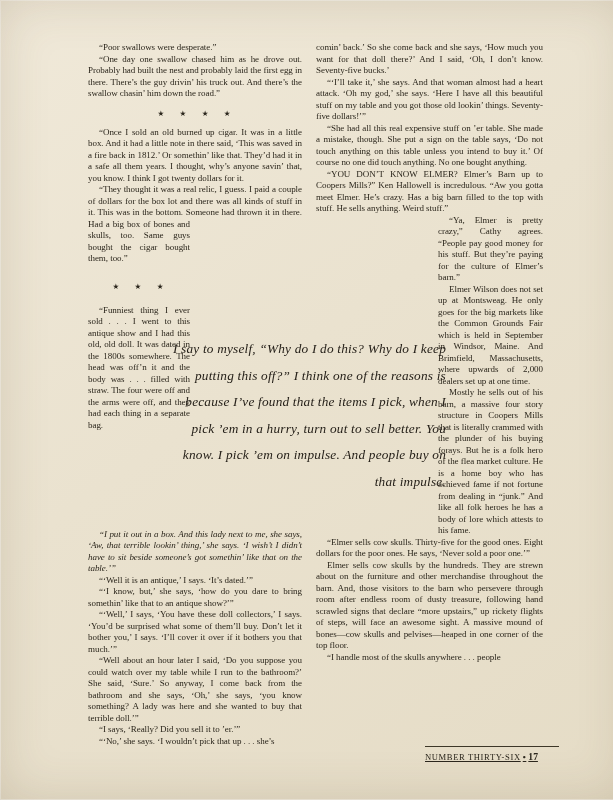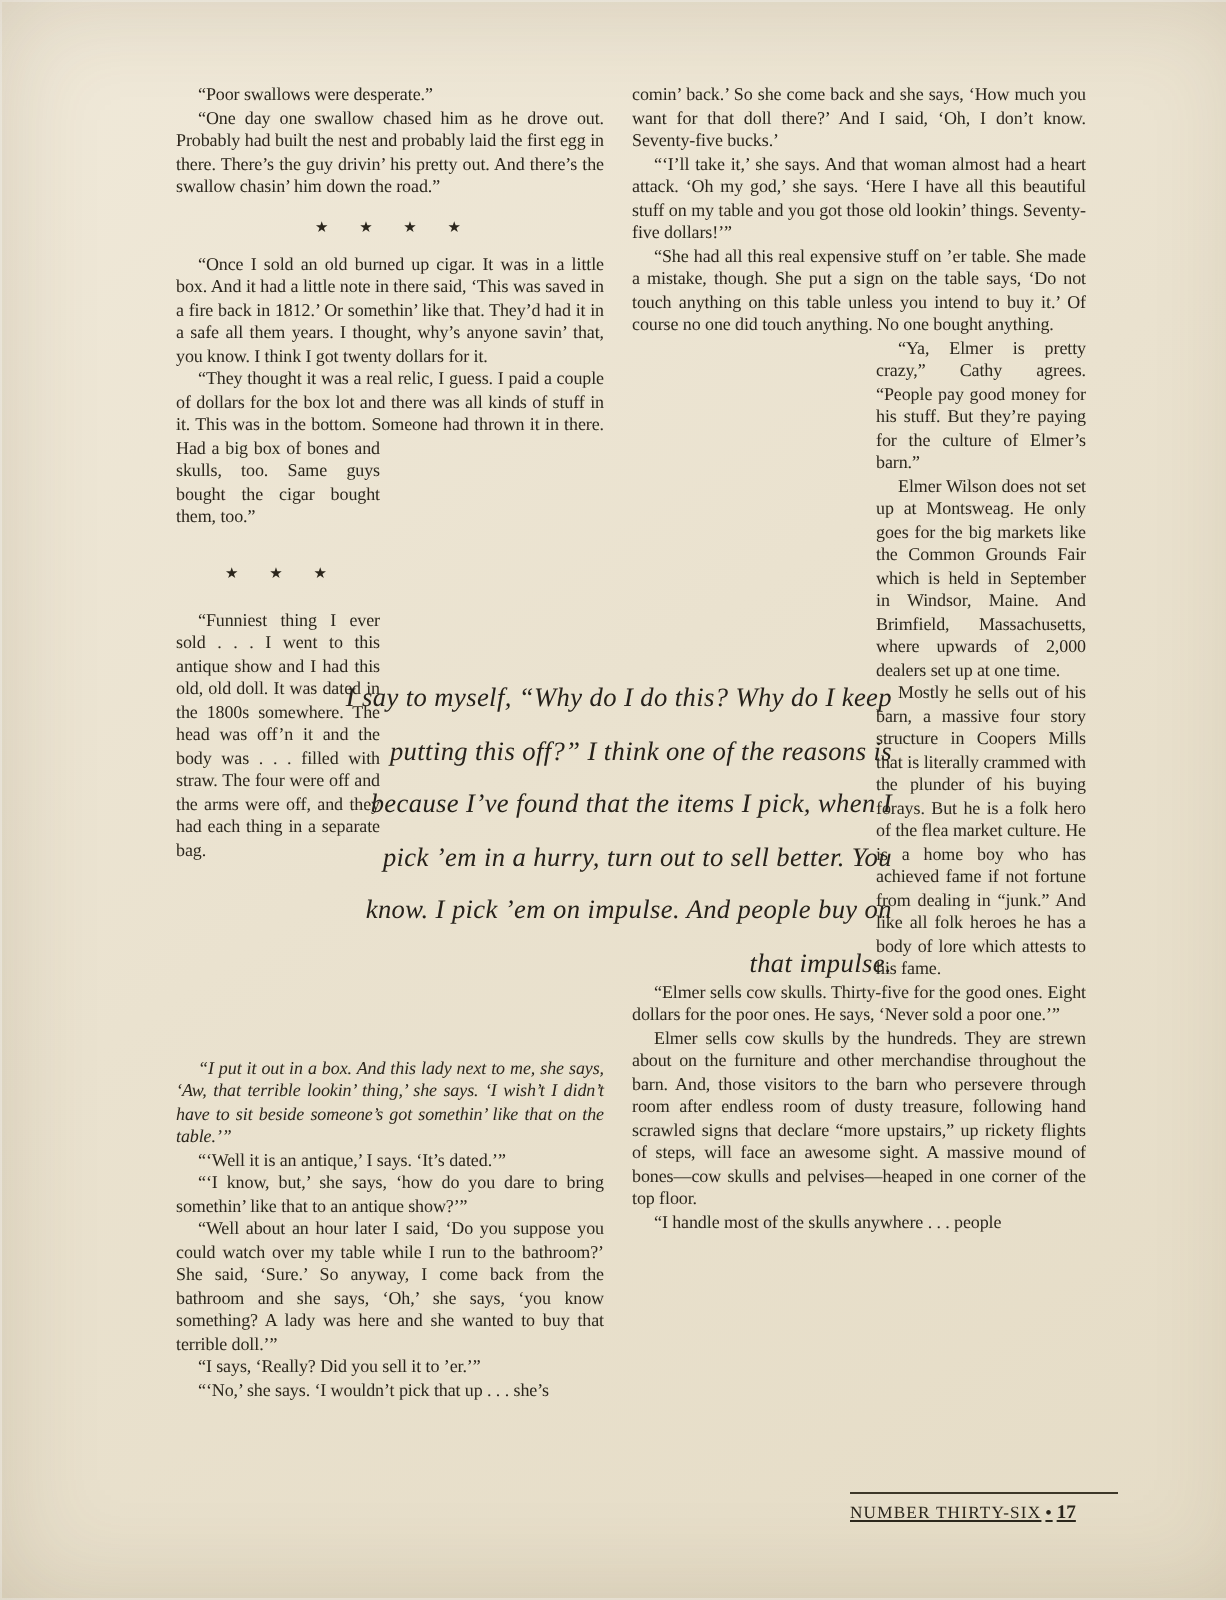--- a/index.html
+++ b/index.html
@@ -74,48 +74,50 @@
 </style>
 </head>
 <body>
 
 <div class="page">
 
   <div class="content">
 
     <div class="col col-left">
       <p class="para">“Poor swallows were desperate.”</p>
-      <p class="para">“One day one swallow chased him as he drove out. Probably had built the nest and probably laid the first egg in there. There’s the guy drivin’ his pretty out. And there’s the swallow chasin’ him down the road.”</p>
+      <p class="para">“One day one swallow chased him as he drove out. Probably had built the nest and probably laid the first egg in there. There’s the guy drivin’ his truck out. And there’s the swallow chasin’ him down the road.”</p>
 
       <div class="star-divider">★ ★ ★ ★</div>
 
       <p class="para">“Once I sold an old burned up cigar. It was in a little box. And it had a little note in there said, ‘This was saved in a fire back in 1812.’ Or somethin’ like that. They’d had it in a safe all them years. I thought, why’s anyone savin’ that, you know. I think I got twenty dollars for it.</p>
 
       <p class="para">
         <span>“They thought it was a real relic, I guess. I paid a couple of dollars for the box lot and there was all kinds of stuff in it. This was in the bottom. Someone had</span>
         <span class="spacer-right"></span>
         <span>thrown it in there. Had a big box of bones and skulls, too. Same guys bought the cigar bought them, too.”</span>
       </p>
 
       <div class="star-divider narrow">★ ★ ★</div>
 
       <p class="para">“Funniest thing I ever sold . . . I went to this antique show and I had this old, old doll. It was dated in the 1800s somewhere. The head was off’n it and the body was . . . filled with straw. The four were off and the arms were off, and they had each thing in a separate bag.</p>
 
       <p class="para clear-right">“I put it out in a box. And this lady next to me, she says, ‘Aw, that terrible lookin’ thing,’ she says. ‘I wish’t I didn’t have to sit beside someone’s got somethin’ like that on the table.’”</p>
       <p class="para">“‘Well it is an antique,’ I says. ‘It’s dated.’”</p>
       <p class="para">“‘I know, but,’ she says, ‘how do you dare to bring somethin’ like that to an antique show?’”</p>
+      <p class="para">“‘Well,’ I says, ‘You have these doll collectors,’ I says. ‘You’d be surprised what some of them’ll buy. Don’t let it bother you,’ I says. ‘I’ll cover it over if it bothers you that much.’”</p>
       <p class="para">“Well about an hour later I said, ‘Do you suppose you could watch over my table while I run to the bathroom?’ She said, ‘Sure.’ So anyway, I come back from the bathroom and she says, ‘Oh,’ she says, ‘you know something? A lady was here and she wanted to buy that terrible doll.’”</p>
       <p class="para">“I says, ‘Really? Did you sell it to ’er.’”</p>
       <p class="para">“‘No,’ she says. ‘I wouldn’t pick that up . . . she’s</p>
     </div>
 
     <div class="col col-right">
       <p class="para no-indent">comin’ back.’ So she come back and she says, ‘How much you want for that doll there?’ And I said, ‘Oh, I don’t know. Seventy-five bucks.’</p>
       <p class="para">“‘I’ll take it,’ she says. And that woman almost had a heart attack. ‘Oh my god,’ she says. ‘Here I have all this beautiful stuff on my table and you got those old lookin’ things. Seventy-five dollars!’”</p>
       <p class="para">“She had all this real expensive stuff on ’er table. She made a mistake, though. She put a sign on the table says, ‘Do not touch anything on this table unless you intend to buy it.’ Of course no one did touch anything. No one bought anything.</p>
+      <p class="para">“YOU DON’T KNOW ELMER? Elmer’s Barn up to Coopers Mills?” Ken Hallowell is incredulous. “Aw you gotta meet Elmer. He’s crazy. Has a big barn filled to the top with stuff. He sells anything. Weird stuff.”</p>
 
       <p class="para">
         <span class="spacer-left"></span><span>“Ya, Elmer is pretty crazy,” Cathy agrees. “People pay good money for his stuff. But they’re paying for the culture of Elmer’s barn.”</span>
       </p>
       <p class="para">Elmer Wilson does not set up at Montsweag. He only goes for the big markets like the Common Grounds Fair which is held in September in Windsor, Maine. And Brimfield, Massachusetts, where upwards of 2,000 dealers set up at one time.</p>
       <p class="para">Mostly he sells out of his barn, a massive four story structure in Coopers Mills that is literally crammed with the plunder of his buying forays. But he is a folk hero of the flea market culture. He is a home boy who has achieved fame if not fortune from dealing in “junk.” And like all folk heroes he has a body of lore which attests to his fame.</p>
 
       <p class="para">“Elmer sells cow skulls. Thirty-five for the good ones. Eight dollars for the poor ones. He says, ‘Never sold a poor one.’”</p>
       <p class="para">Elmer sells cow skulls by the hundreds. They are strewn about on the furniture and other merchandise throughout the barn. And, those visitors to the barn who persevere through room after endless room of dusty treasure, following hand scrawled signs that declare “more upstairs,” up rickety flights of steps, will face an awesome sight. A massive mound of bones—cow skulls and pelvises—heaped in one corner of the top floor.</p>
       <p class="para">“I handle most of the skulls anywhere . . . people</p>

